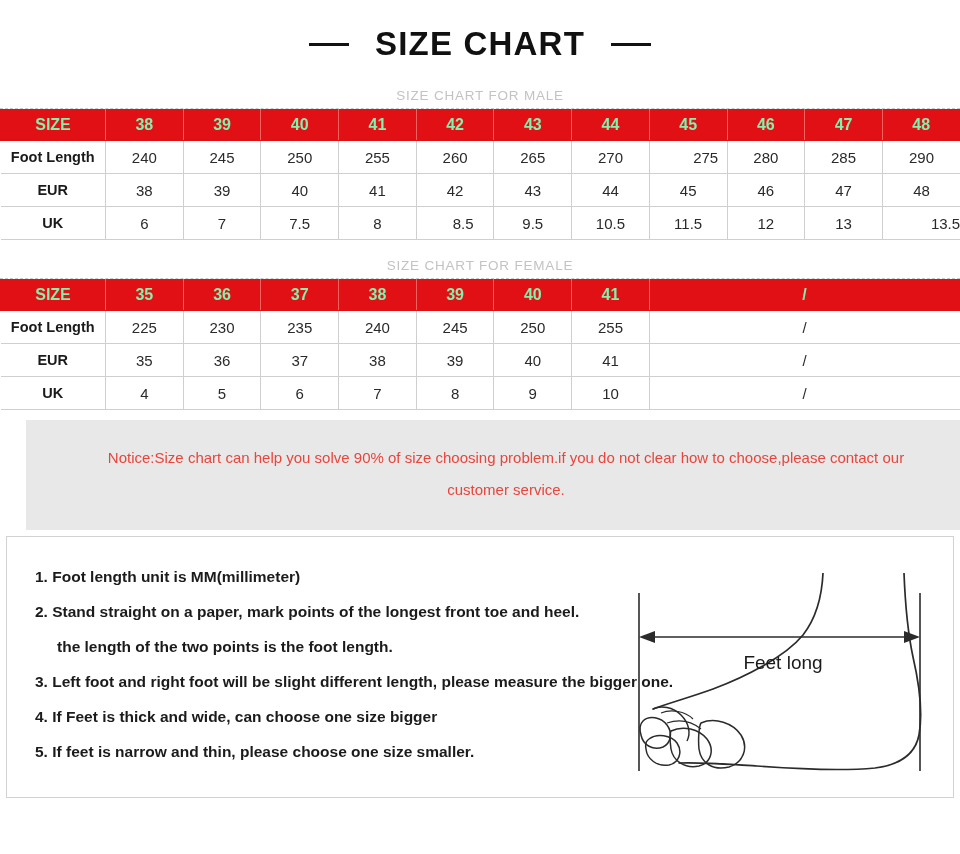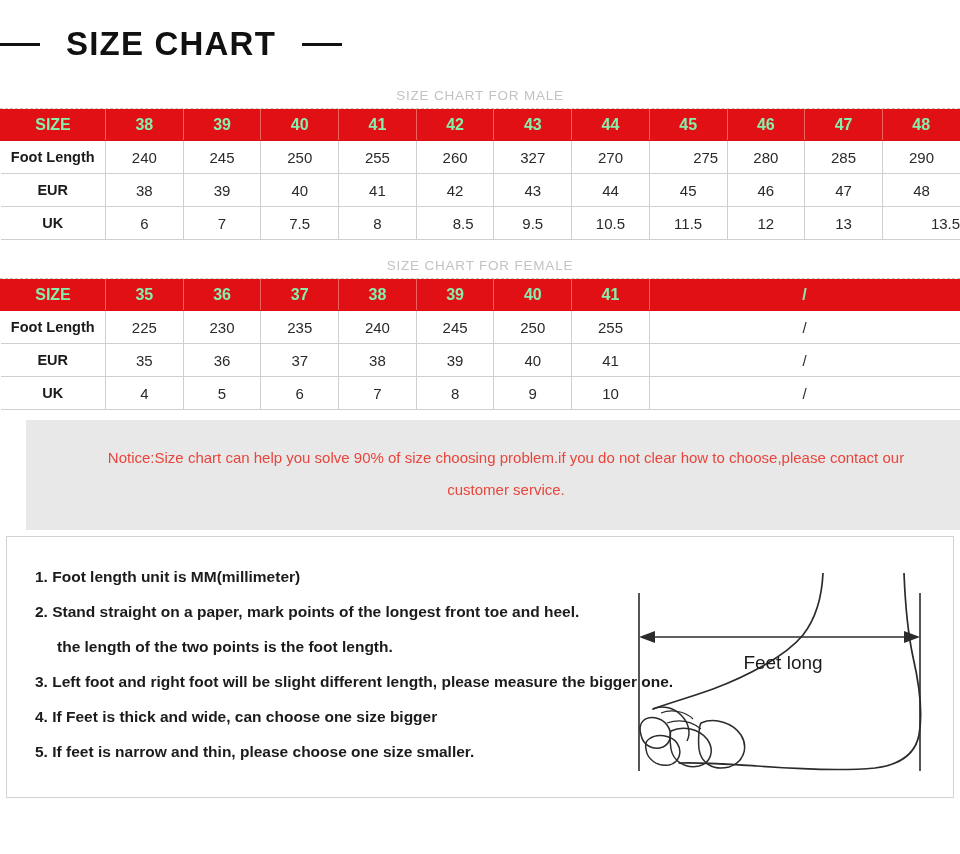--- a/index.html
+++ b/index.html
@@ -18,21 +18,21 @@
     height: 854px;
     overflow: hidden;
     background: #ffffff;
   }
 
   
   .title-block {
     height: 88px;
     display: flex;
     align-items: center;
-    justify-content: flex-start;
+    justify-content: center;
     gap: 26px;
   }
   .title-rule {
     width: 40px;
     height: 3px;
     background: #111111;
   }
   .title-text {
     font-size: 33px;
     font-weight: bold;
@@ -173,21 +173,21 @@
           <th style="width: 77.7px;">47</th>
           <th style="width: 77.7px;">48</th>
         </tr>
         <tr>
           <td class="rowlabel" style="width: 105px;">Foot Length</td>
           <td style="width: 77.7px;">240</td>
           <td style="width: 77.7px;">245</td>
           <td style="width: 77.7px;">250</td>
           <td style="width: 77.7px;">255</td>
           <td style="width: 77.7px;">260</td>
-          <td style="width: 77.7px;">327</td>
+          <td style="width: 77.7px;">265</td>
           <td style="width: 77.7px;">270</td>
           <td style="width: 77.7px; padding-left: 35px;">275</td>
           <td style="width: 77.7px;">280</td>
           <td style="width: 77.7px;">285</td>
           <td style="width: 77.7px;">290</td>
         </tr>
         <tr>
           <td class="rowlabel" style="width: 105px;">EUR</td>
           <td style="width: 77.7px;">38</td>
           <td style="width: 77.7px;">39</td>

